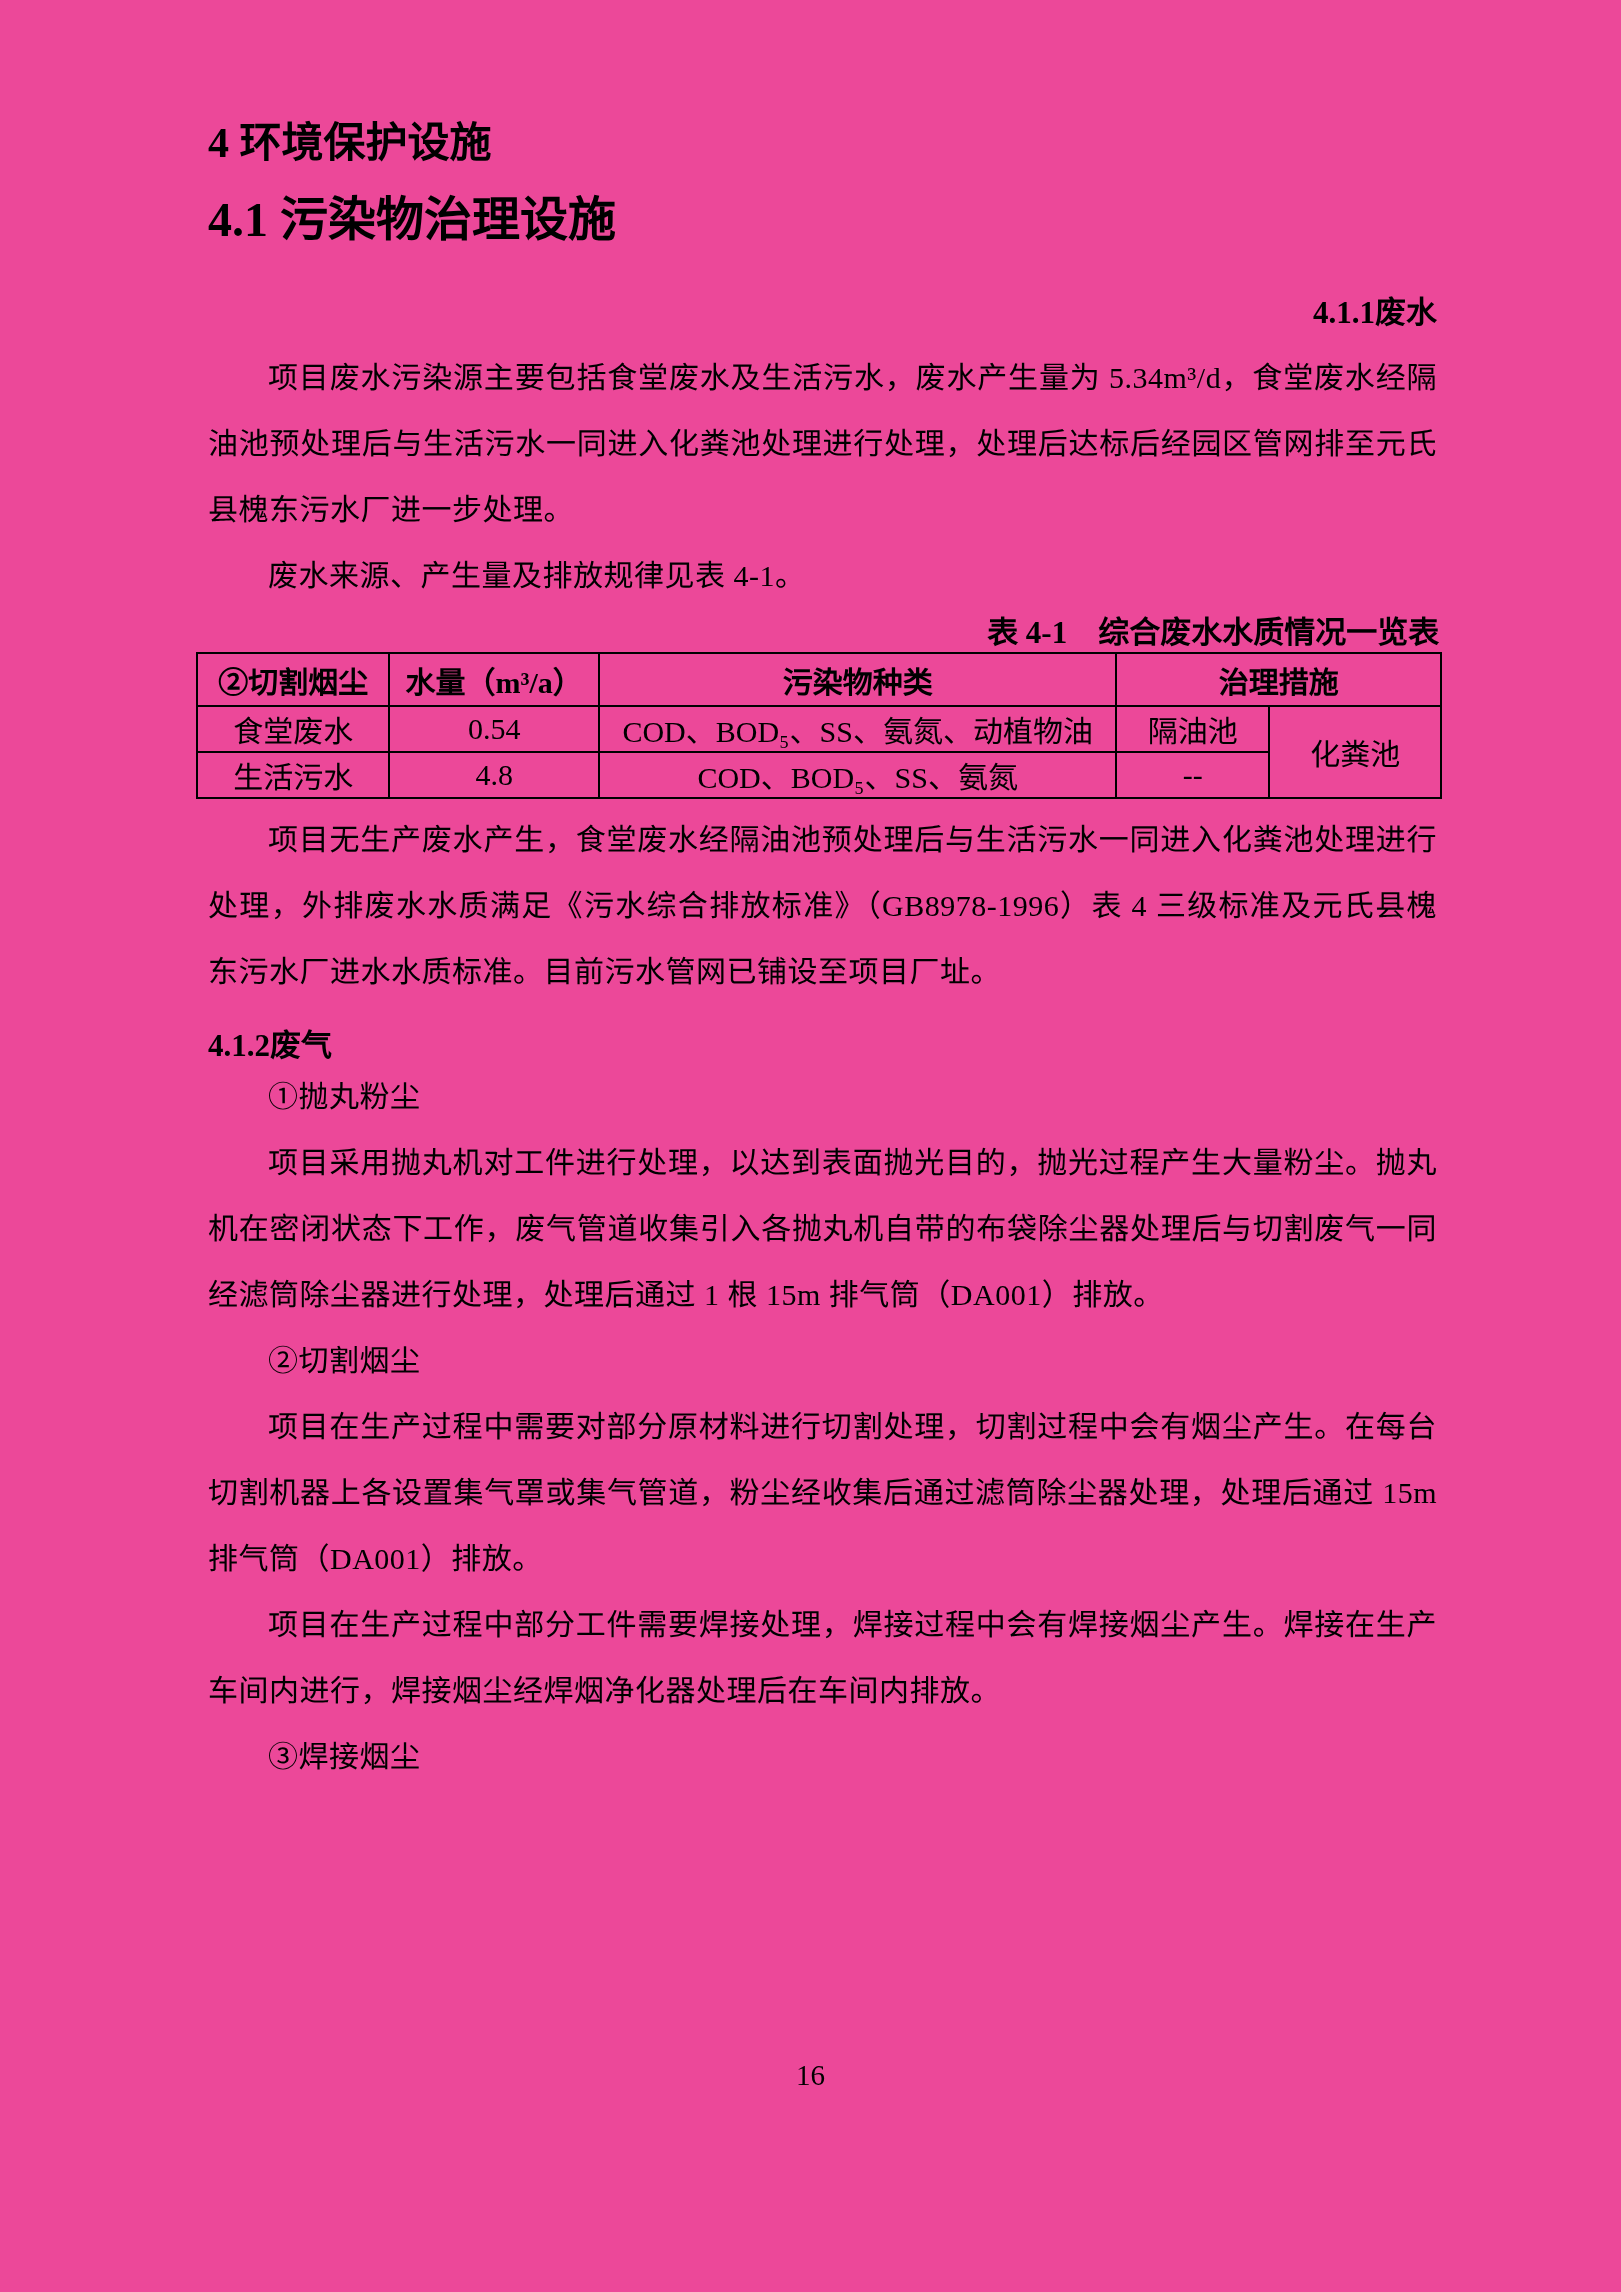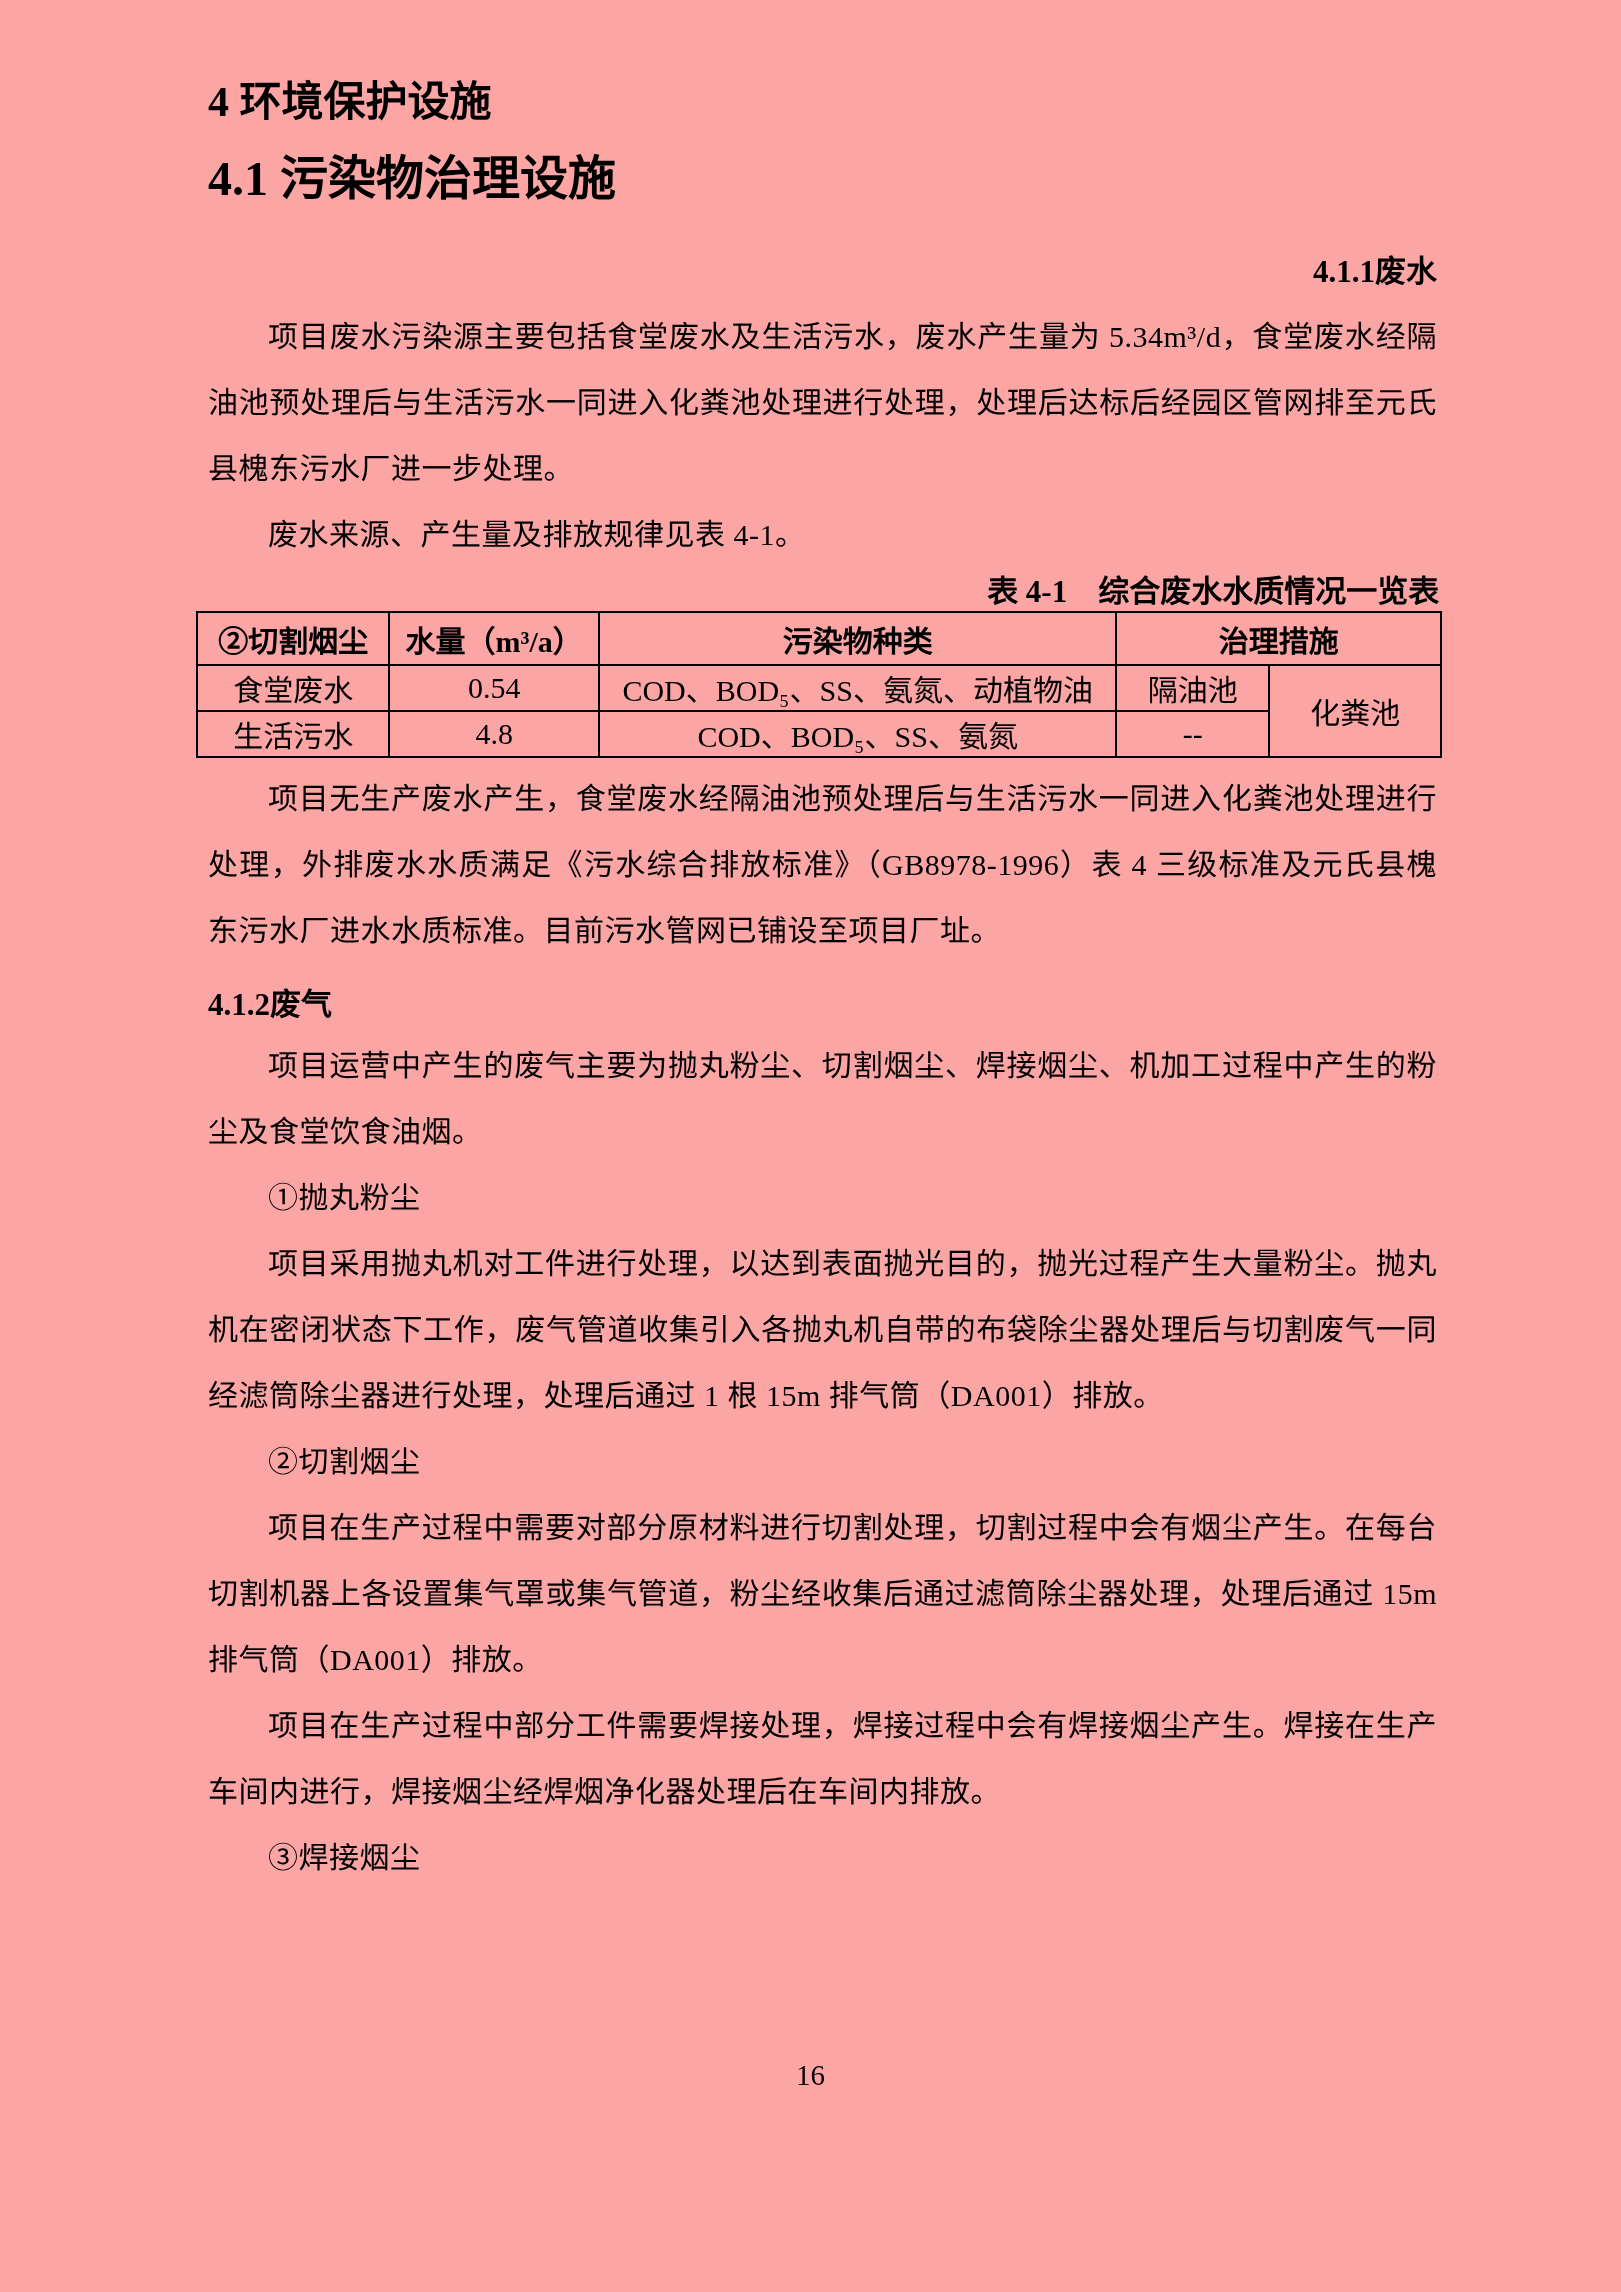--- a/index.html
+++ b/index.html
@@ -1,25 +1,25 @@
 <!DOCTYPE html>
 <html lang="zh-CN"><head>
 <meta charset="utf-8">
 <style>
   html, body { margin: 0; padding: 0; background: #ffffff; }
 
   .page {
     position: relative;
     width: 1621px;
     height: 2293px;
-    background: #fca5a5;
+    background: #ec4899;
     color: #000000;
     font-family: "Liberation Serif", "DejaVu Serif", serif;
     box-sizing: border-box;
-    padding: 77px 184px 0 208px;
+    padding: 118px 184px 0 208px;
     overflow: hidden;
   }
 
   h1.chapter {
     font-size: 42px;
     font-weight: bold;
     line-height: 1.2;
     margin: 0;
   }
   h2.section {
@@ -134,21 +134,20 @@
         <td>COD、BOD₅、SS、氨氮</td>
         <td>--</td>
       </tr>
     </tbody>
   </table>
 
   <p class="body after-table">项目无生产废水产生，食堂废水经隔油池预处理后与生活污水一同进入化粪池处理进行处理，外排废水水质满足《污水综合排放标准》（GB8978-1996）表 4 三级标准及元氏县槐东污水厂进水水质标准。目前污水管网已铺设至项目厂址。</p>
 
   <h3 class="subsection gas">4.1.2废气</h3>
 
-  <p class="body after-h3-2">项目运营中产生的废气主要为抛丸粉尘、切割烟尘、焊接烟尘、机加工过程中产生的粉尘及食堂饮食油烟。</p>
 
   <p class="body">①抛丸粉尘</p>
 
   <p class="body">项目采用抛丸机对工件进行处理，以达到表面抛光目的，抛光过程产生大量粉尘。抛丸机在密闭状态下工作，废气管道收集引入各抛丸机自带的布袋除尘器处理后与切割废气一同经滤筒除尘器进行处理，处理后通过 1 根 15m 排气筒（DA001）排放。</p>
 
   <p class="body">②切割烟尘</p>
 
   <p class="body">项目在生产过程中需要对部分原材料进行切割处理，切割过程中会有烟尘产生。在每台切割机器上各设置集气罩或集气管道，粉尘经收集后通过滤筒除尘器处理，处理后通过 15m 排气筒（DA001）排放。</p>
 
   <p class="body">项目在生产过程中部分工件需要焊接处理，焊接过程中会有焊接烟尘产生。焊接在生产车间内进行，焊接烟尘经焊烟净化器处理后在车间内排放。</p>

